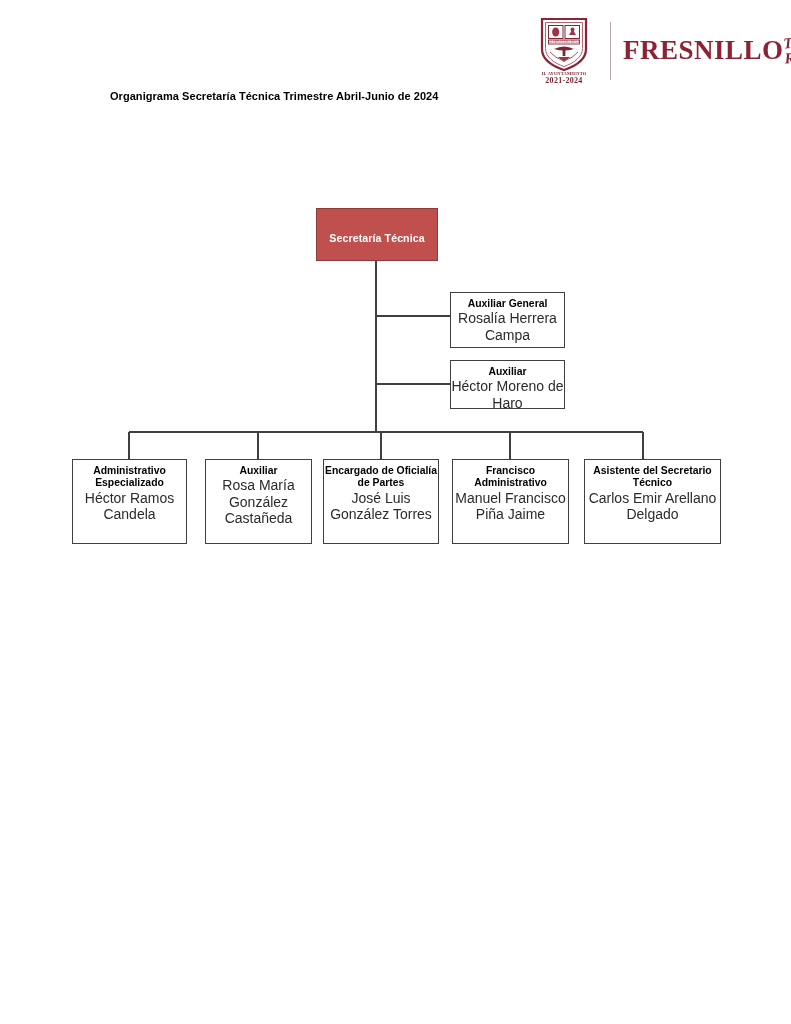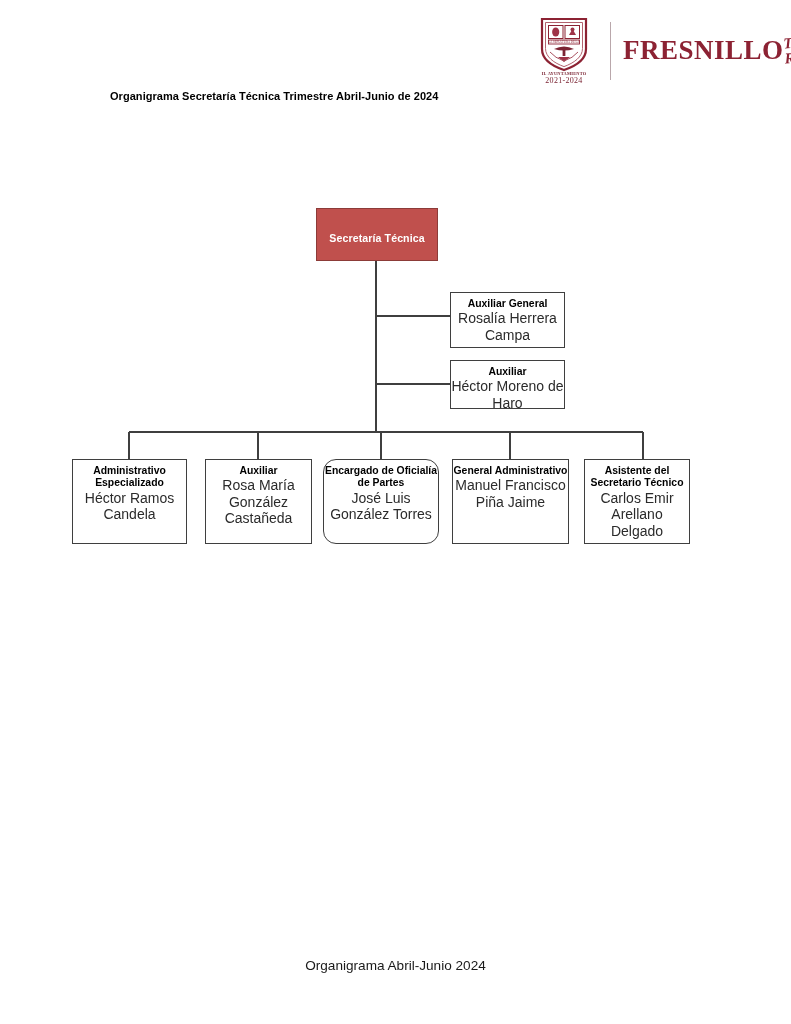--- a/index.html
+++ b/index.html
@@ -40,21 +40,21 @@
     width: 72px;
   }
   .shield-svg { display: block; }
   .shield-caption {
     font-family: "Liberation Serif", serif;
     color: #7b2433;
     text-align: center;
     line-height: 1.05;
   }
   .shield-caption .l1 { font-size: 4.4px; letter-spacing: .2px; display: block; font-weight: bold;}
-  .shield-caption .l2 { font-size: 8px; letter-spacing: .3px; display: block; font-weight: normal;}
+  .shield-caption .l2 { font-size: 8px; letter-spacing: .3px; display: block; font-weight: bold;}
 
   .logo-divider {
     width: 1px;
     height: 58px;
     background: #b9a7ab;
     margin: 0 12px 0 10px;
   }
 
   .wordmark-block {
     display: flex;
@@ -270,32 +270,31 @@
     <div class="node" style="left:72px; top:459px; width:115px; height:85px;">
       <span class="role">Administrativo Especializado</span>
       <span class="person">Héctor Ramos Candela</span>
     </div>
 
     <div class="node" style="left:205px; top:459px; width:107px; height:85px;">
       <span class="role">Auxiliar</span>
       <span class="person">Rosa María González Castañeda</span>
     </div>
 
-    <div class="node" style="left:323px; top:459px; width:116px; height:85px;border-radius:13px;">
+    <div class="node" style="left:323px; top:459px; width:116px; height:85px;">
       <span class="role">Encargado de Oficialía de Partes</span>
       <span class="person">José Luis González Torres</span>
     </div>
 
     <div class="node" style="left:452px; top:459px; width:117px; height:85px;">
-      <span class="role">General Administrativo</span>
+      <span class="role">Francisco Administrativo</span>
       <span class="person">Manuel Francisco Piña Jaime</span>
     </div>
 
-    <div class="node" style="left:584px; top:459px; width:106px; height:85px;">
+    <div class="node" style="left:584px; top:459px; width:137px; height:85px;">
       <span class="role">Asistente del Secretario Técnico</span>
       <span class="person">Carlos Emir Arellano Delgado</span>
     </div>
 
   </div>
 
-  <div class="footer">Organigrama Abril-Junio 2024</div>
 
 </div>
 
 </body></html>

